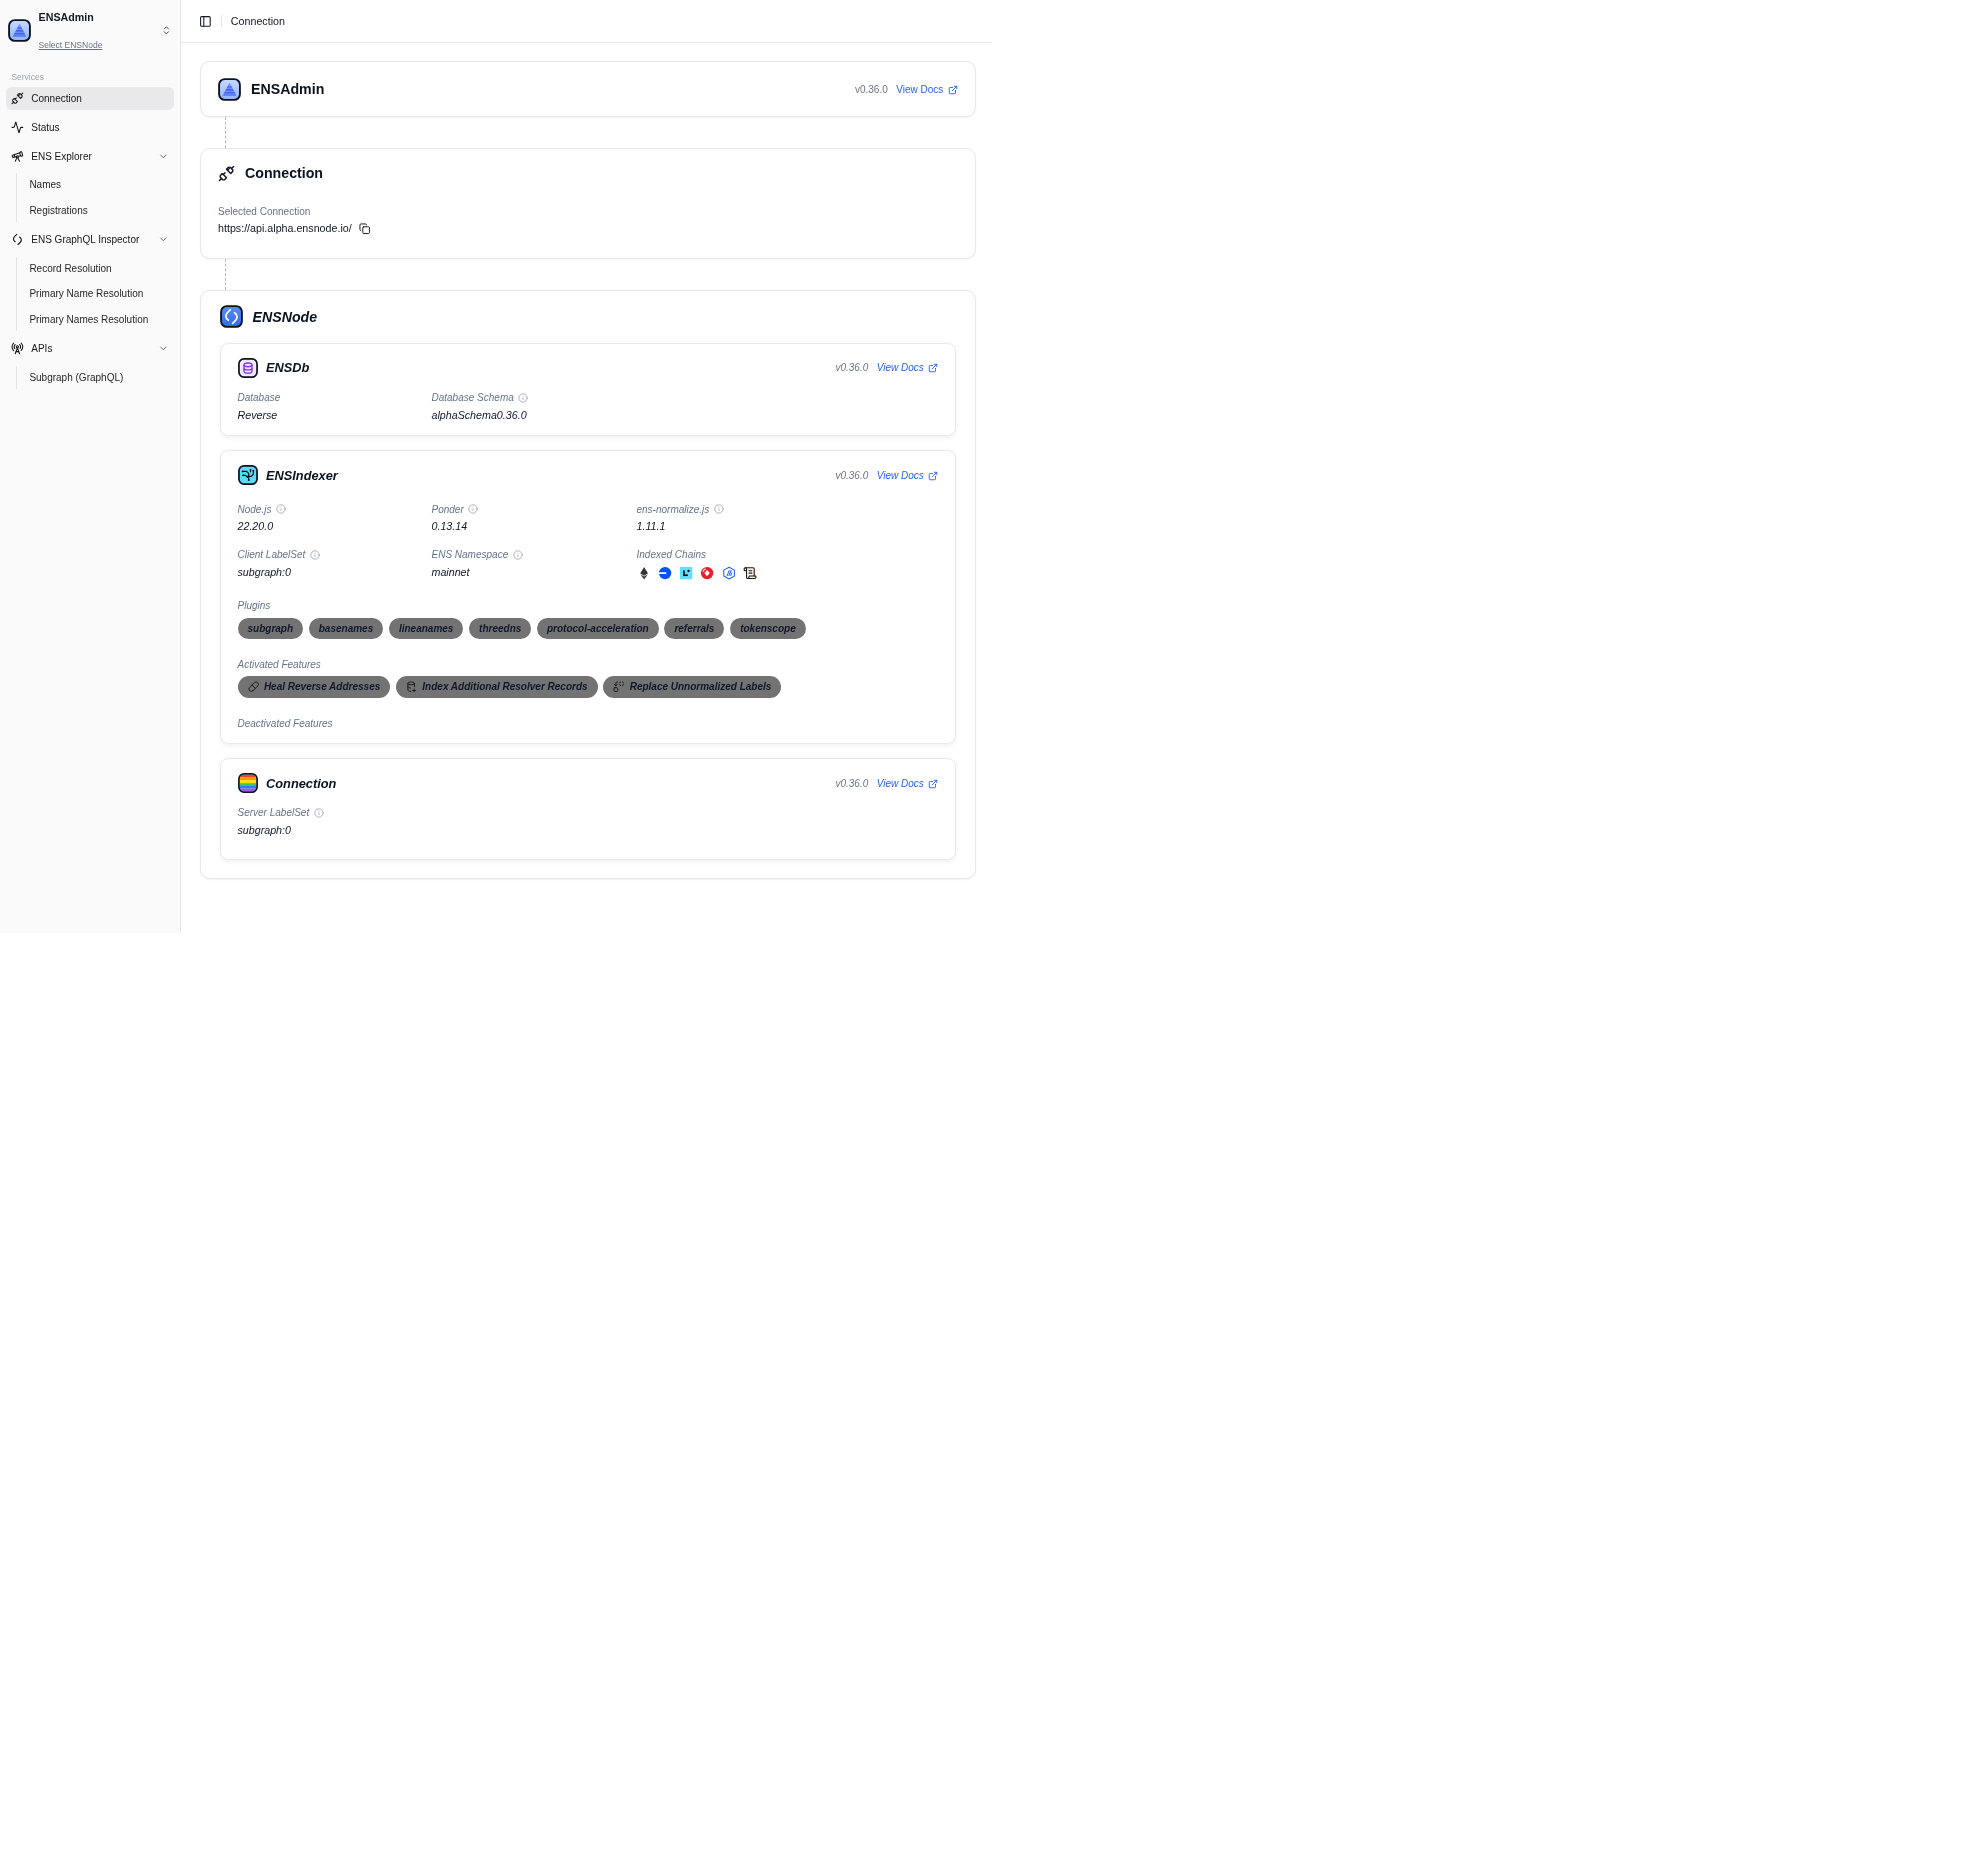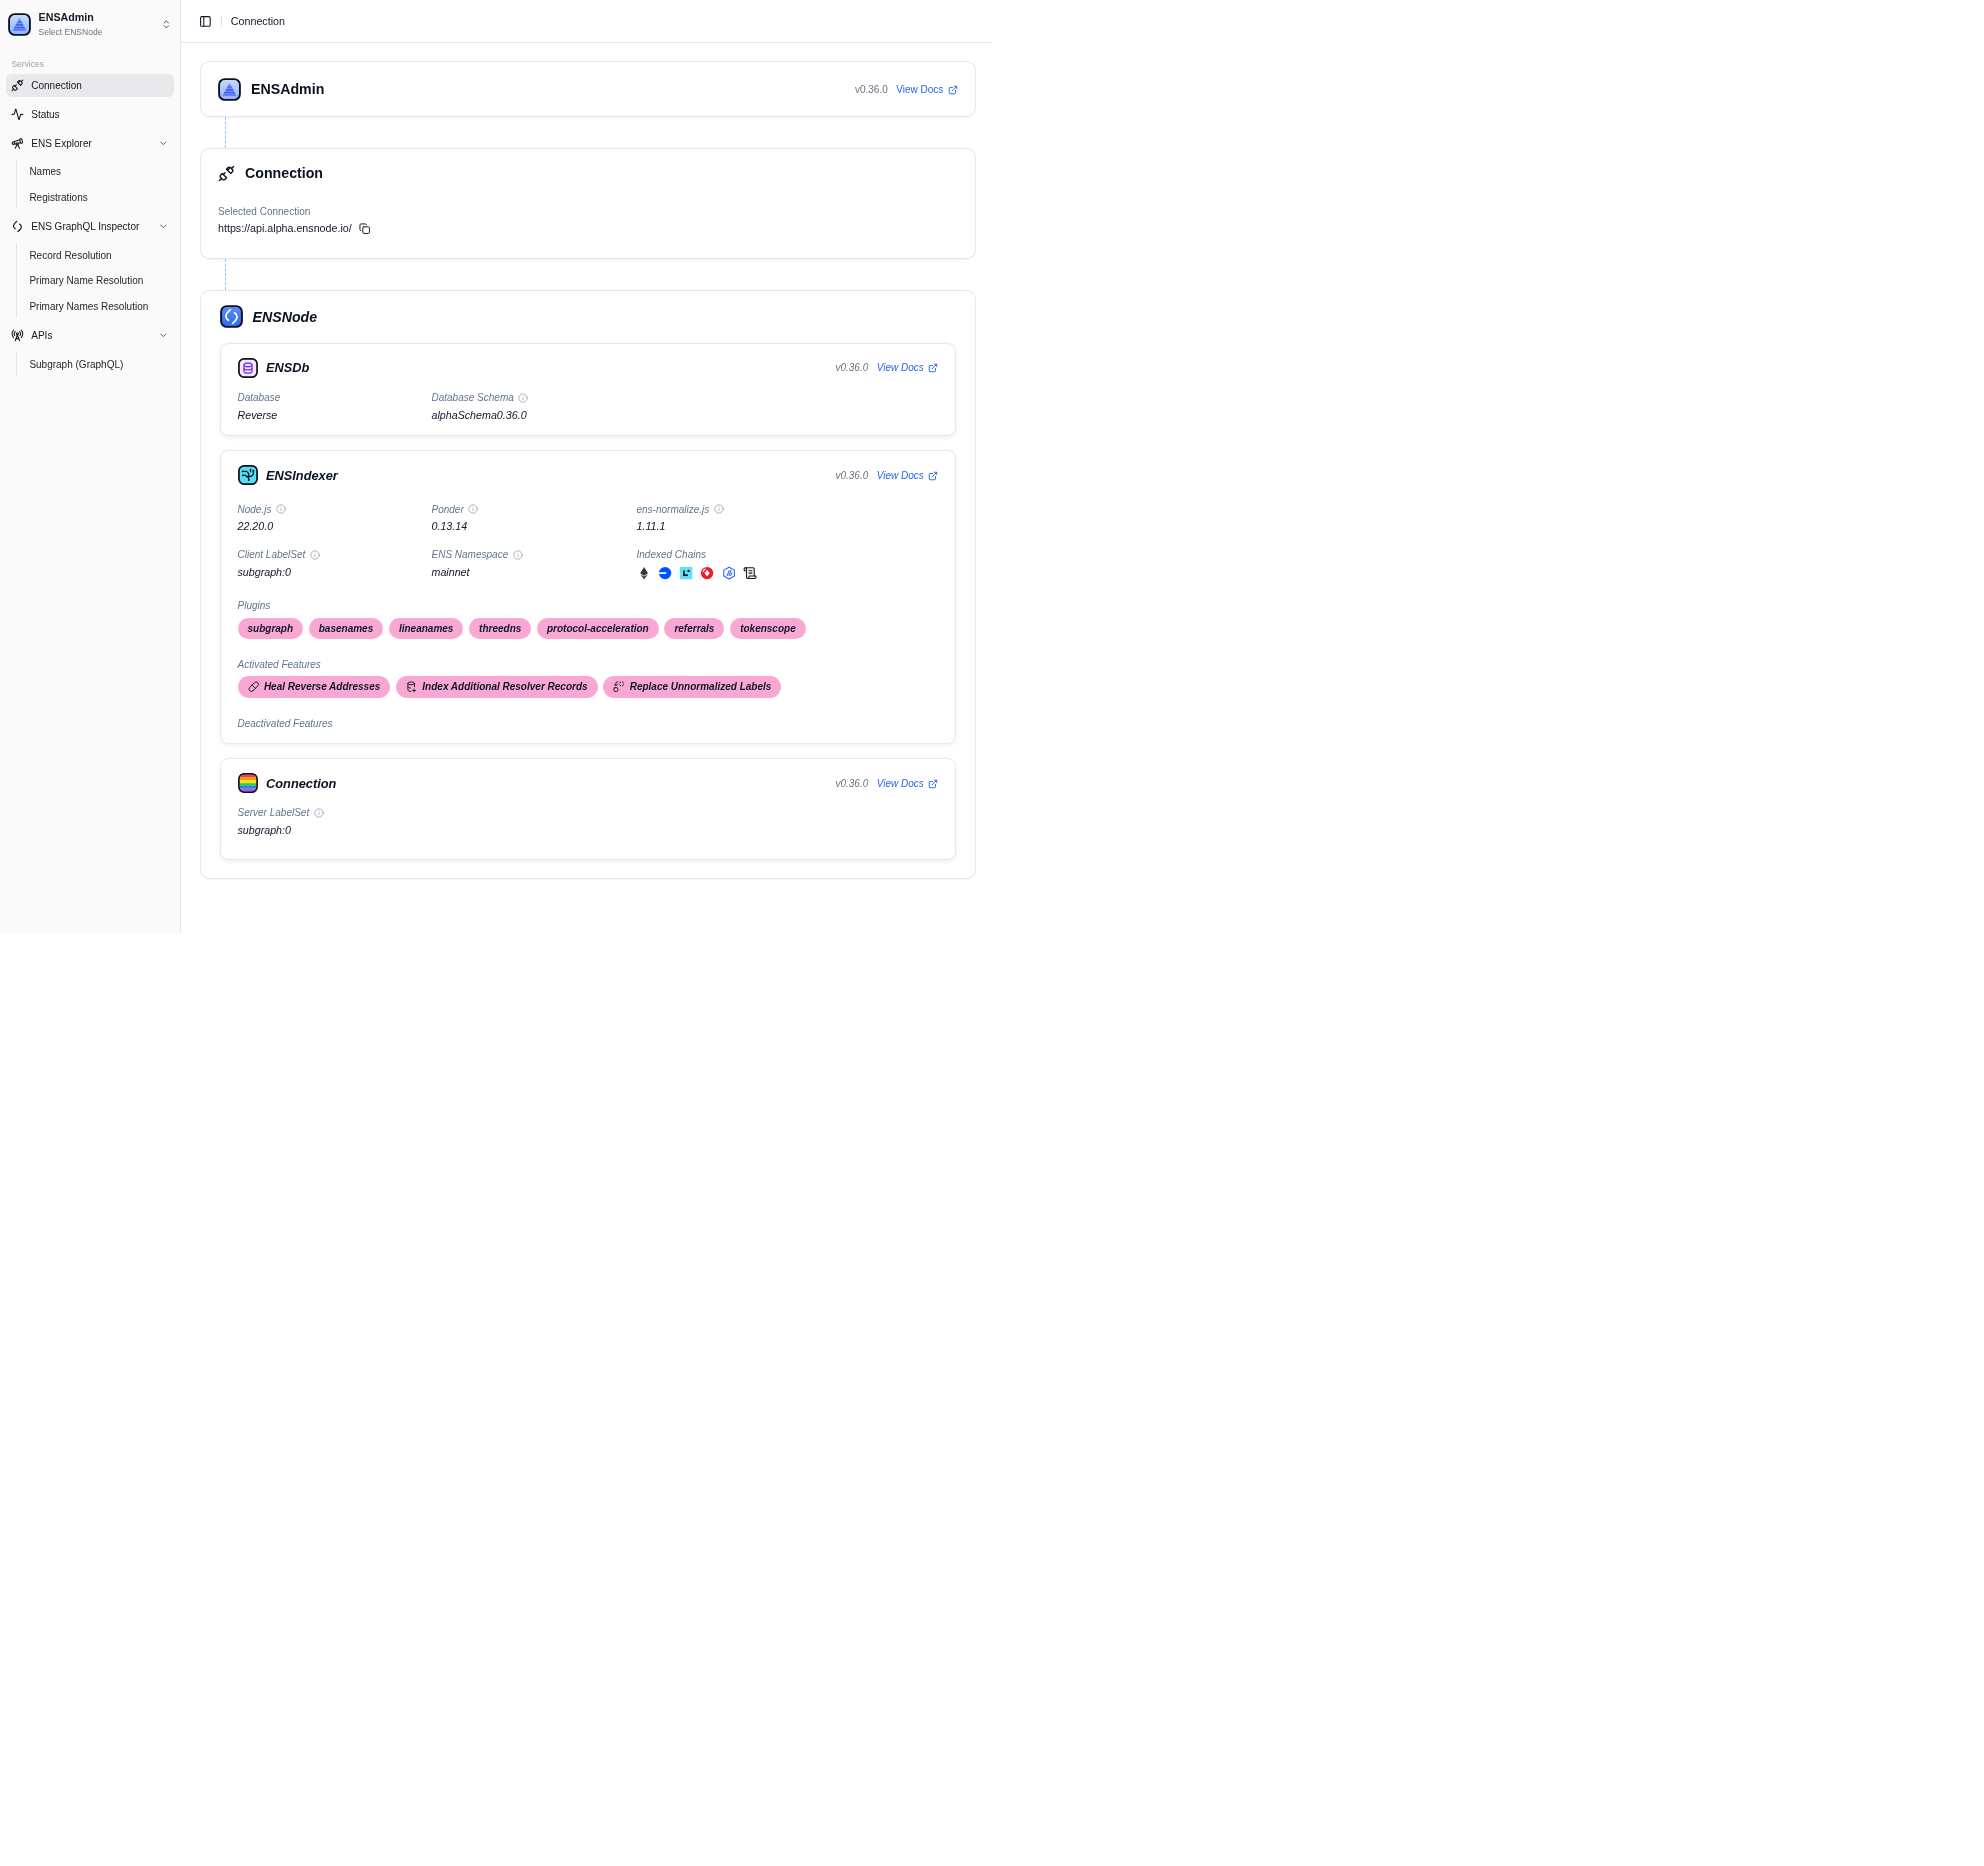--- a/index.html
+++ b/index.html
@@ -13,21 +13,21 @@
 
   
   .sidebar {
     position:absolute; left:0; top:0; bottom:0; width:181px;
     background:#FAFAFA; border-right:0.7px solid #E7E7EA;
     padding:8.5px 5.7px; 
   }
   .sb-header { display:flex; align-items:center; gap:7.1px; padding:2.8px 2.8px; cursor:pointer; border-radius:5.7px; }
   .sb-header-text { line-height:1.2; }
   .sb-title { font-size:10.7px; font-weight:bold; color:#111827; }
-  .sb-subtitle { font-size:8.5px; color:#6B7280; margin-top:3px; }
+  .sb-subtitle { font-size:8.5px; color:#6B7280; margin-top:16px;text-decoration:underline; }
   .sb-chevrons { margin-left:auto; color:#374151; }
   .sb-section { font-size:8.5px; color:#9CA3AF; padding:0 5.7px; margin-top:18.5px; margin-bottom:5.7px; }
   .nav-item {
     display:flex; align-items:center; gap:7.1px; height:23px; padding:0 5.7px;
     border-radius:5.7px; font-size:10px; color:#18181B; margin-bottom:5.7px; cursor:pointer;
   }
   .nav-item.active { background:#E9E9EC; }
   .nav-item .chev { margin-left:auto; color:#52525B; }
   .nav-icon { width:12.8px; height:12.8px; flex:0 0 12.8px; color:#18181B; }
   .nav-sub { border-left:0.7px solid #E4E4E7; margin:2.8px 0 5.7px 10.7px; }
@@ -69,21 +69,21 @@
     box-shadow:0 1.4px 5.7px rgba(16,24,40,.06); padding:14.2px 17px; margin-top:14.2px;
   }
   .subcard:first-of-type { margin-top:13.5px; }
   .sub-title { font-size:12.8px; font-weight:bold; color:#0B1220; margin-left:8.5px; }
   .fgrid { display:grid; grid-template-columns:194px 205px auto; margin-top:14.2px; }
   .fgrid.r1 { margin-top:18.5px; }
   .fgrid.r2 { margin-top:17px; }
   .sec-label { font-size:10px; color:#64748B; margin-top:20px; }
   .pill-row { display:flex; flex-wrap:wrap; gap:5.7px; margin-top:6.4px; }
   .pill {
-    background:#f9a8d4; border-radius:7109px; padding:5px 10px;
+    background:#737373; border-radius:7109px; padding:5px 10px;
     font-size:10px; font-weight:bold; color:#0F172A; display:inline-flex; align-items:center; gap:5px;
   }
   .chain-row { display:flex; align-items:center; gap:7.1px; margin-top:5.7px; }
   .chain { width:14.2px; height:14.2px; }
   .copy-btn { background:none; border:none; padding:0; cursor:pointer; color:#18181B; display:flex; }
   .info { color:#9CA3AF; cursor:pointer; display:inline-flex; }
   .card-rainbow-pad { padding-bottom:23px; }
 </style>
 </head>
 <body>

